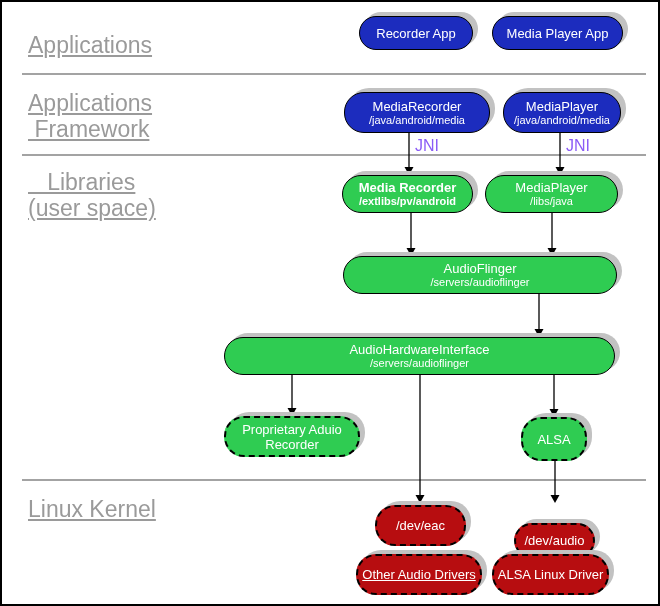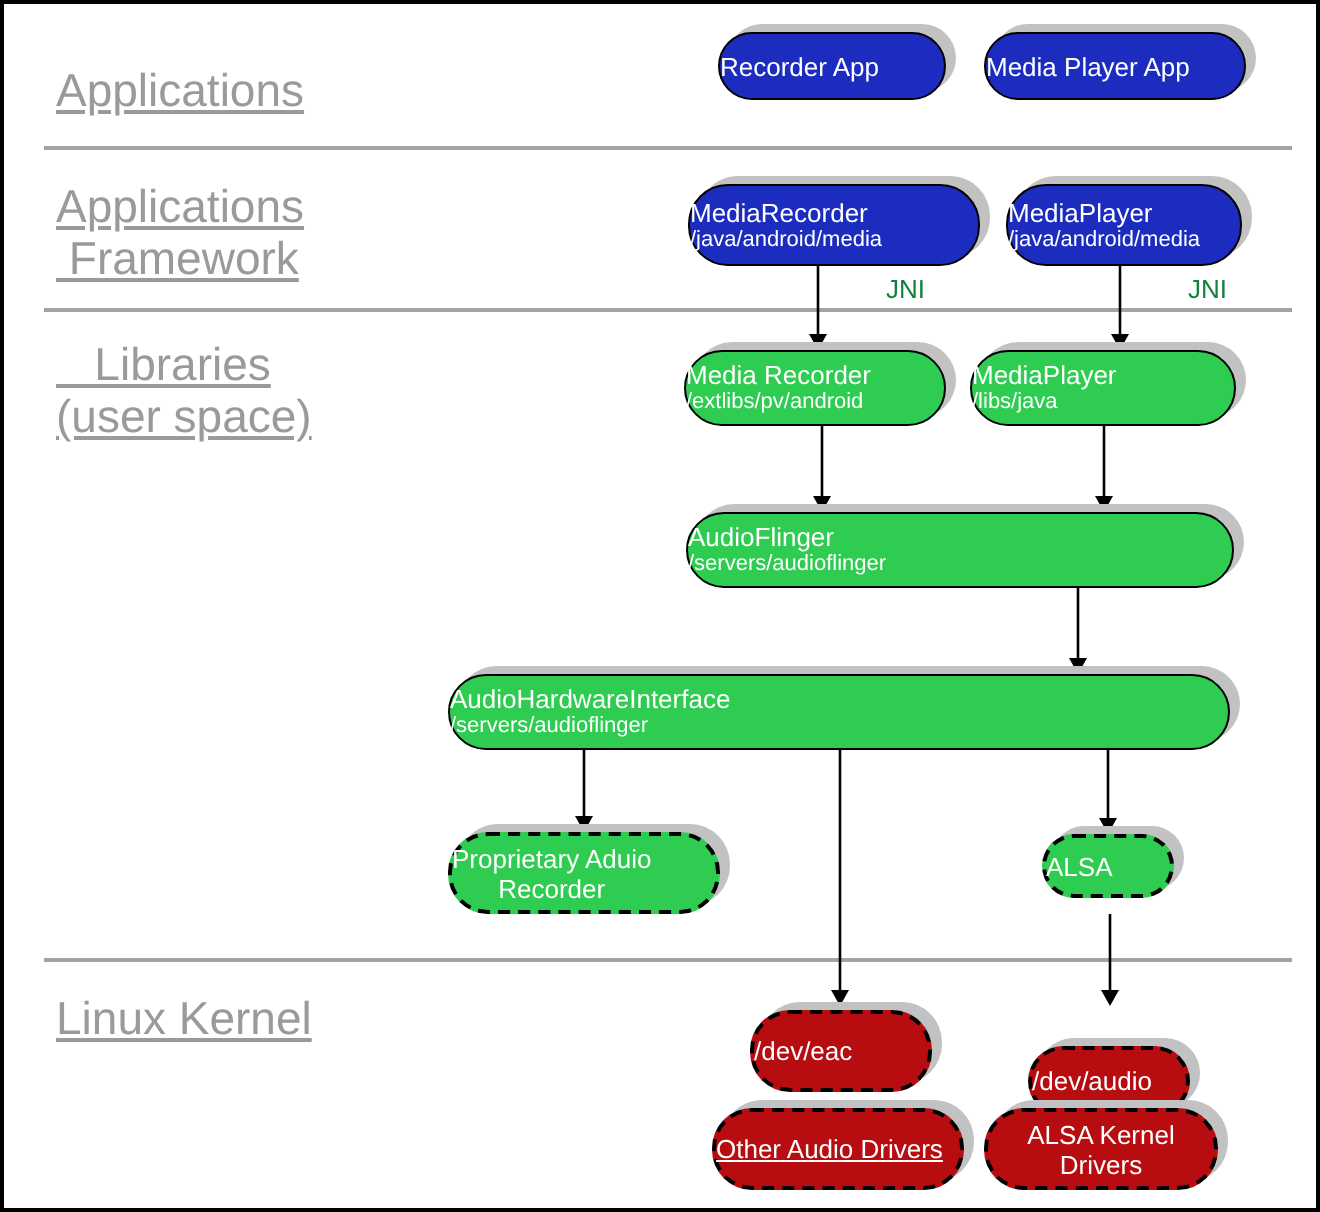--- a/index.html
+++ b/index.html
@@ -23,34 +23,34 @@
     position:absolute;
     left:20px;width:624px;height:2px;
     background:var(--line-gray,#aaa);
   }
   .pill{
     position:absolute;
     border-radius:20px;
     border:1.5px solid #000;
     color:#fff;
     display:flex;flex-direction:column;
-    align-items:flex-start;justify-content:center;
+    align-items:center;justify-content:center;
     text-align:center;
     box-shadow:5px -4px 0 0 var(--shadow,#c2c2c2);
     box-sizing:border-box;
   }
   .pill .title{font-size:13px;line-height:15px;white-space:pre-line;}
   .pill .subtitle{font-size:11px;line-height:13px;}
   .blue{background:var(--app-blue,#1c2cbe);}
   .green{background:var(--lib-green,#2fcc52);}
   .red{background:var(--kernel-red,#b70d10);}
   .dashed{border:2px dashed #000;}
   .edge-label{
     position:absolute;
-    color:#15803d;font-size:13px;margin-left:28px;
+    color:#8b5cf6;font-size:16px;
   }
   svg.overlay{
     position:absolute;left:0;top:0;
     pointer-events:none;
   }
 </style>
 </head>
 <body>
 
 <div class="canvas">
@@ -119,50 +119,50 @@
 
   <div class="pill blue" style="left:342px;top:90px;width:146px;height:41px;">
     <span class="title">MediaRecorder</span>
     <span class="subtitle">/java/android/media</span>
   </div>
   <div class="pill blue" style="left:501px;top:90px;width:118px;height:41px;">
     <span class="title">MediaPlayer</span>
     <span class="subtitle">/java/android/media</span>
   </div>
 
-  <div class="pill green" style="left:340px;top:173px;width:131px;height:38px;">
+  <div class="pill green" style="left:340px;top:173px;width:131px;height:38px;font-weight:bold;">
     <span class="title">Media Recorder</span>
     <span class="subtitle">/extlibs/pv/android</span>
   </div>
   <div class="pill green" style="left:483px;top:173px;width:133px;height:38px;">
     <span class="title">MediaPlayer</span>
     <span class="subtitle">/libs/java</span>
   </div>
   <div class="pill green" style="left:341px;top:254px;width:274px;height:38px;">
     <span class="title">AudioFlinger</span>
     <span class="subtitle">/servers/audioflinger</span>
   </div>
   <div class="pill green" style="left:222px;top:335px;width:391px;height:38px;">
     <span class="title">AudioHardwareInterface</span>
     <span class="subtitle">/servers/audioflinger</span>
   </div>
   <div class="pill green dashed" style="left:222px;top:414px;width:136px;height:41px;">
     <span class="title">Proprietary Aduio
 Recorder</span>
   </div>
-  <div class="pill green dashed" style="left:519px;top:415px;width:66px;height:32px;">
+  <div class="pill green dashed" style="left:519px;top:415px;width:66px;height:44px;">
     <span class="title">ALSA</span>
   </div>
 
   <div class="pill red dashed" style="left:373px;top:503px;width:91px;height:41px;">
     <span class="title">/dev/eac</span>
   </div>
   <div class="pill red dashed" style="left:512px;top:501px;width:81px;height:35px;margin-top:20px;">
     <span class="title">/dev/audio</span>
   </div>
   <div class="pill red dashed" style="left:354px;top:552px;width:126px;height:41px;text-decoration:underline;">
     <span class="title">Other Audio Drivers</span>
   </div>
   <div class="pill red dashed" style="left:490px;top:552px;width:117px;height:41px;">
-    <span class="title">ALSA Kernel Drivers</span>
+    <span class="title">ALSA Linux Driver</span>
   </div>
 
 </div>
 
 </body></html>

